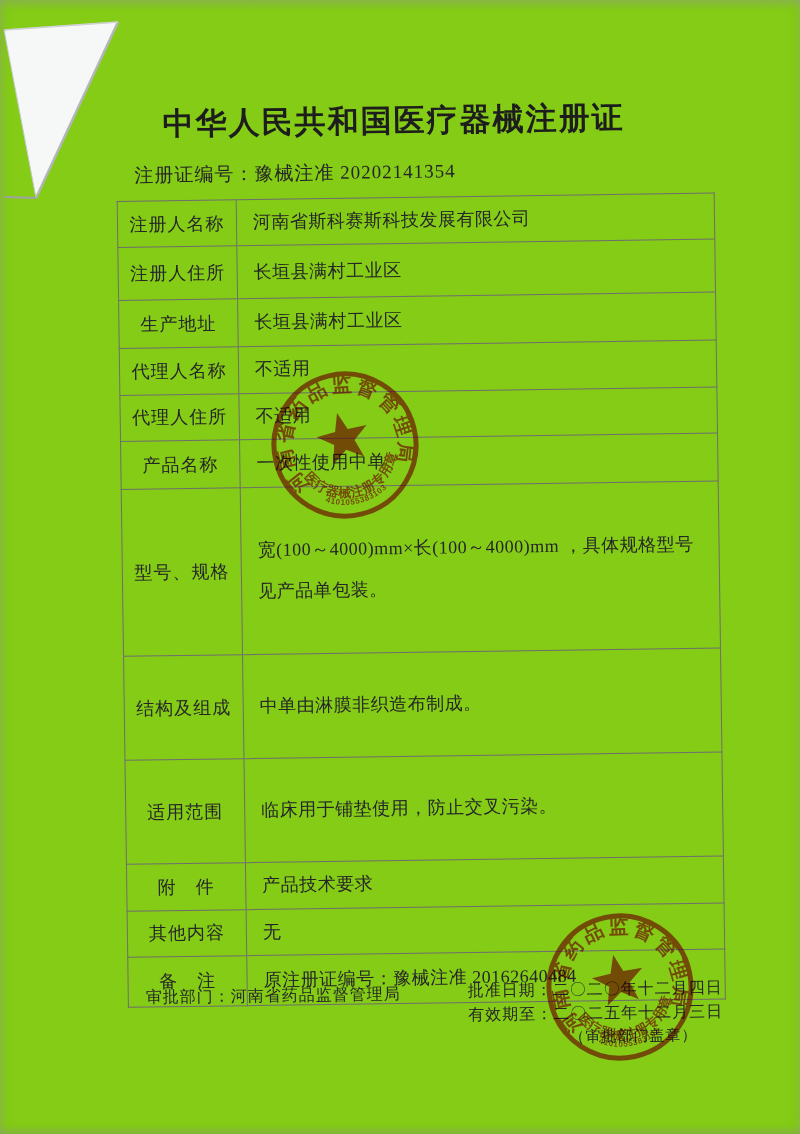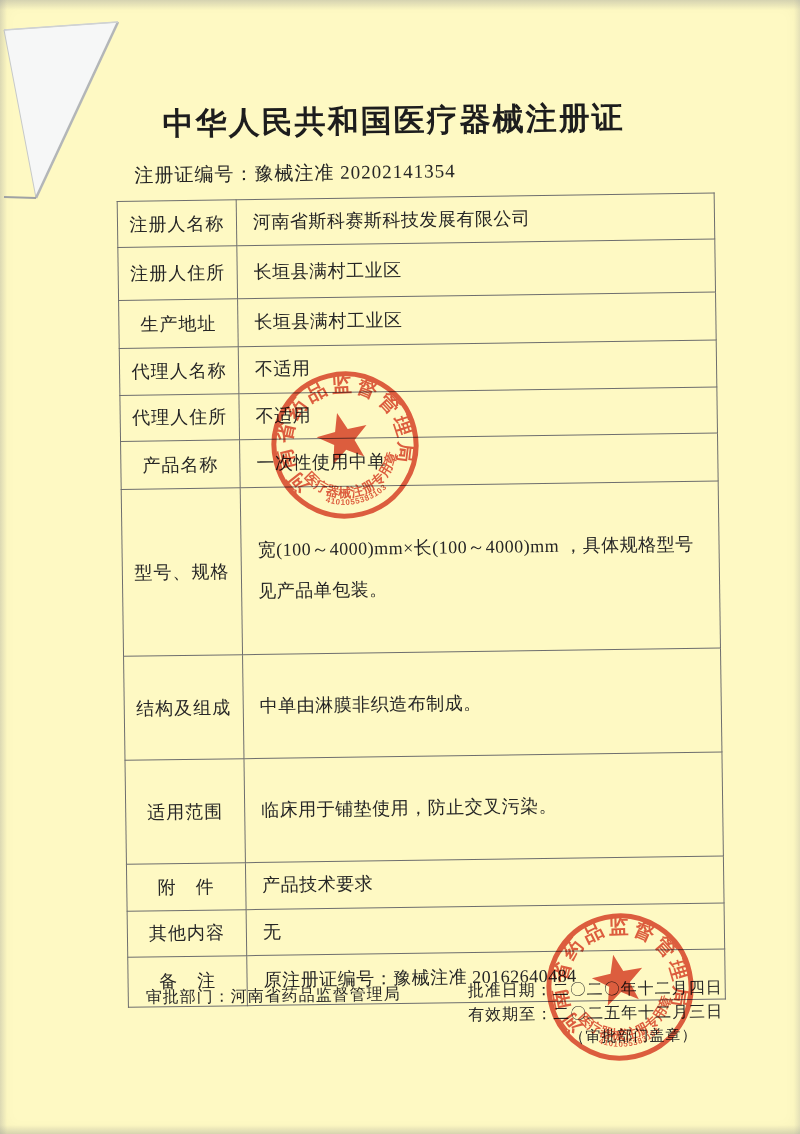--- a/index.html
+++ b/index.html
@@ -3,21 +3,21 @@
 <meta charset="utf-8">
 <style>
   html,body{margin:0;padding:0;}
   body{
     width:800px;height:1134px;position:relative;overflow:hidden;
     background:#f4f4f3;
     font-family:"Liberation Serif","DejaVu Serif",serif;
     color:#262626;
   }
   .paper{
-    position:absolute;inset:0;background:#fef9c3;
+    position:absolute;inset:0;background:#84cc16;
     box-shadow:inset 0 0 18px rgba(0,0,0,0.06);
   }
   .edge-top{position:absolute;left:0;top:0;width:100%;height:10px;
     background:linear-gradient(to bottom,rgba(150,152,154,.35),rgba(150,152,154,0));}
   .edge-left{position:absolute;left:0;top:0;width:7px;height:100%;
     background:linear-gradient(to right,rgba(150,152,154,.28),rgba(150,152,154,0));}
   .edge-bottom{position:absolute;left:0;bottom:0;width:100%;height:9px;
     background:linear-gradient(to top,rgba(140,142,144,.30),rgba(140,142,144,0));}
   .edge-right{position:absolute;right:0;top:0;width:6px;height:100%;
     background:linear-gradient(to left,rgba(160,162,164,.22),rgba(160,162,164,0));}

